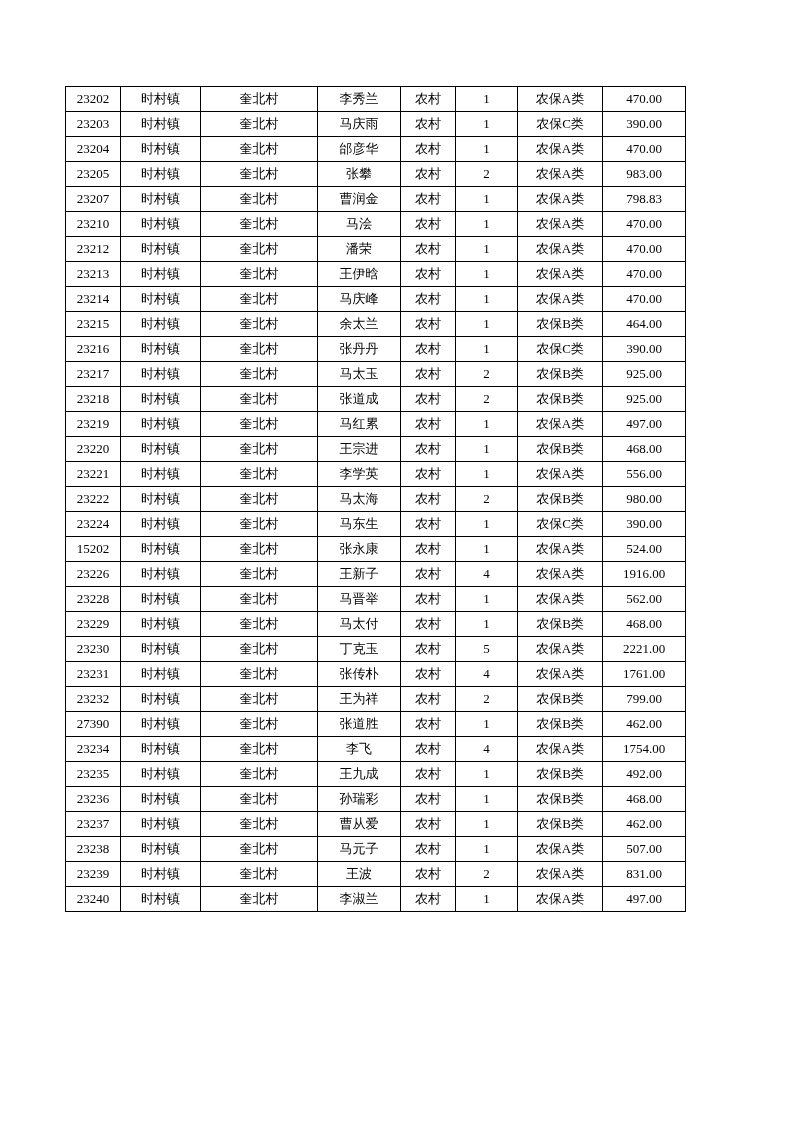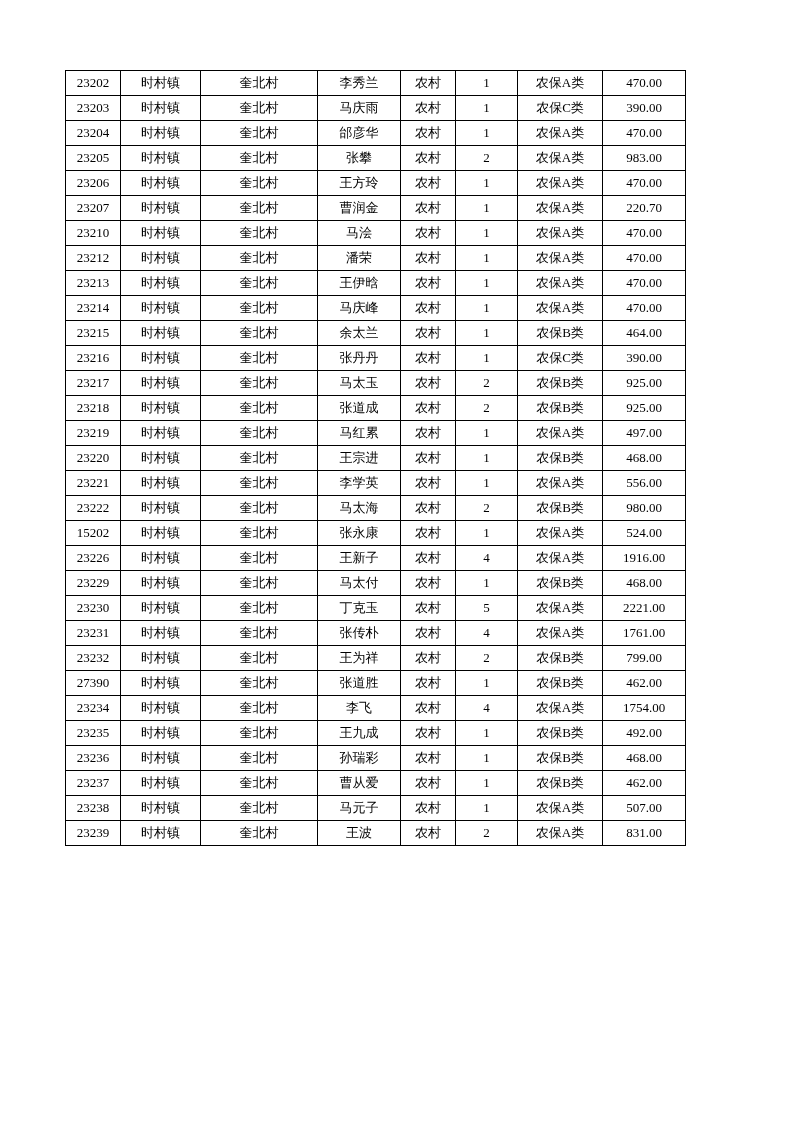--- a/index.html
+++ b/index.html
@@ -10,21 +10,21 @@
     width: 793px;
     height: 1122px;
     background: #ffffff;
     font-family: "Liberation Serif", "DejaVu Serif", serif;
     position: relative;
     overflow: hidden;
   }
   .sheet {
     position: absolute;
     left: 65px;
-    top: 70px;
+    top: 86px;
   }
   table {
     border-collapse: collapse;
     table-layout: fixed;
   }
   td {
     border: 1px solid #000000;
     height: 24px;
     text-align: center;
     vertical-align: middle;
@@ -93,38 +93,28 @@
           <td>23205</td>
           <td>时村镇</td>
           <td>奎北村</td>
           <td>张攀</td>
           <td>农村</td>
           <td>2</td>
           <td>农保A类</td>
           <td>983.00</td>
         </tr>
         <tr>
-          <td>23206</td>
-          <td>时村镇</td>
-          <td>奎北村</td>
-          <td>王方玲</td>
-          <td>农村</td>
-          <td>1</td>
-          <td>农保A类</td>
-          <td>470.00</td>
-        </tr>
-        <tr>
           <td>23207</td>
           <td>时村镇</td>
           <td>奎北村</td>
           <td>曹润金</td>
           <td>农村</td>
           <td>1</td>
           <td>农保A类</td>
-          <td>220.70</td>
+          <td>798.83</td>
         </tr>
         <tr>
           <td>23210</td>
           <td>时村镇</td>
           <td>奎北村</td>
           <td>马浍</td>
           <td>农村</td>
           <td>1</td>
           <td>农保A类</td>
           <td>470.00</td>
@@ -233,40 +223,60 @@
           <td>23222</td>
           <td>时村镇</td>
           <td>奎北村</td>
           <td>马太海</td>
           <td>农村</td>
           <td>2</td>
           <td>农保B类</td>
           <td>980.00</td>
         </tr>
         <tr>
+          <td>23224</td>
+          <td>时村镇</td>
+          <td>奎北村</td>
+          <td>马东生</td>
+          <td>农村</td>
+          <td>1</td>
+          <td>农保C类</td>
+          <td>390.00</td>
+        </tr>
+        <tr>
           <td>15202</td>
           <td>时村镇</td>
           <td>奎北村</td>
           <td>张永康</td>
           <td>农村</td>
           <td>1</td>
           <td>农保A类</td>
           <td>524.00</td>
         </tr>
         <tr>
           <td>23226</td>
           <td>时村镇</td>
           <td>奎北村</td>
           <td>王新子</td>
           <td>农村</td>
           <td>4</td>
           <td>农保A类</td>
           <td>1916.00</td>
         </tr>
         <tr>
+          <td>23228</td>
+          <td>时村镇</td>
+          <td>奎北村</td>
+          <td>马晋举</td>
+          <td>农村</td>
+          <td>1</td>
+          <td>农保A类</td>
+          <td>562.00</td>
+        </tr>
+        <tr>
           <td>23229</td>
           <td>时村镇</td>
           <td>奎北村</td>
           <td>马太付</td>
           <td>农村</td>
           <td>1</td>
           <td>农保B类</td>
           <td>468.00</td>
         </tr>
         <tr>
@@ -361,16 +371,26 @@
         </tr>
         <tr>
           <td>23239</td>
           <td>时村镇</td>
           <td>奎北村</td>
           <td>王波</td>
           <td>农村</td>
           <td>2</td>
           <td>农保A类</td>
           <td>831.00</td>
+        </tr>
+        <tr>
+          <td>23240</td>
+          <td>时村镇</td>
+          <td>奎北村</td>
+          <td>李淑兰</td>
+          <td>农村</td>
+          <td>1</td>
+          <td>农保A类</td>
+          <td>497.00</td>
         </tr>
       </tbody>
   </table>
 </div>
 
 </body></html>

